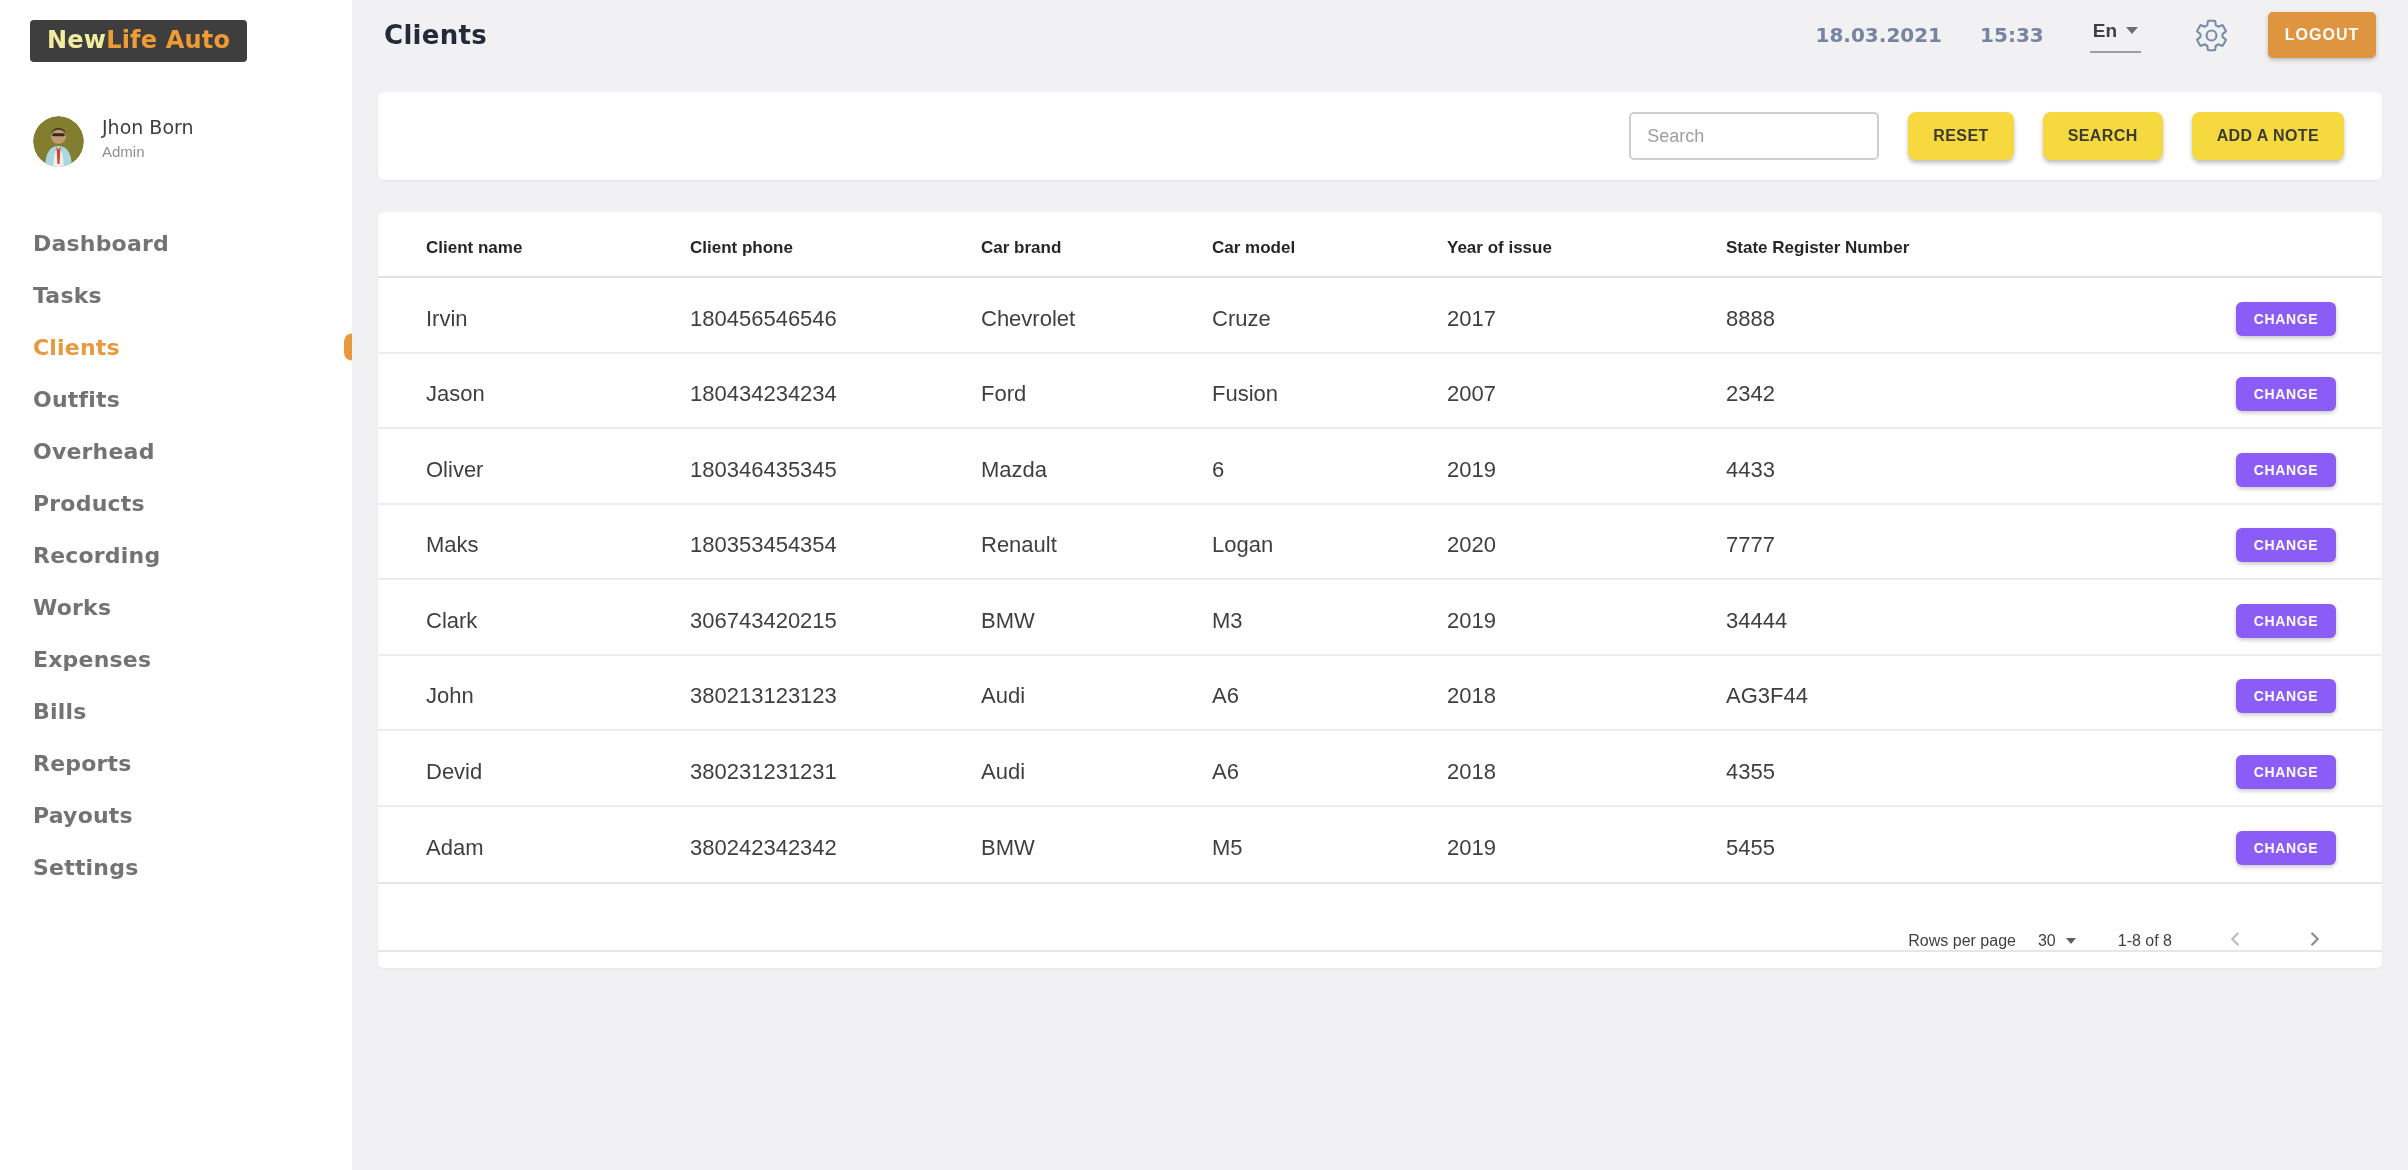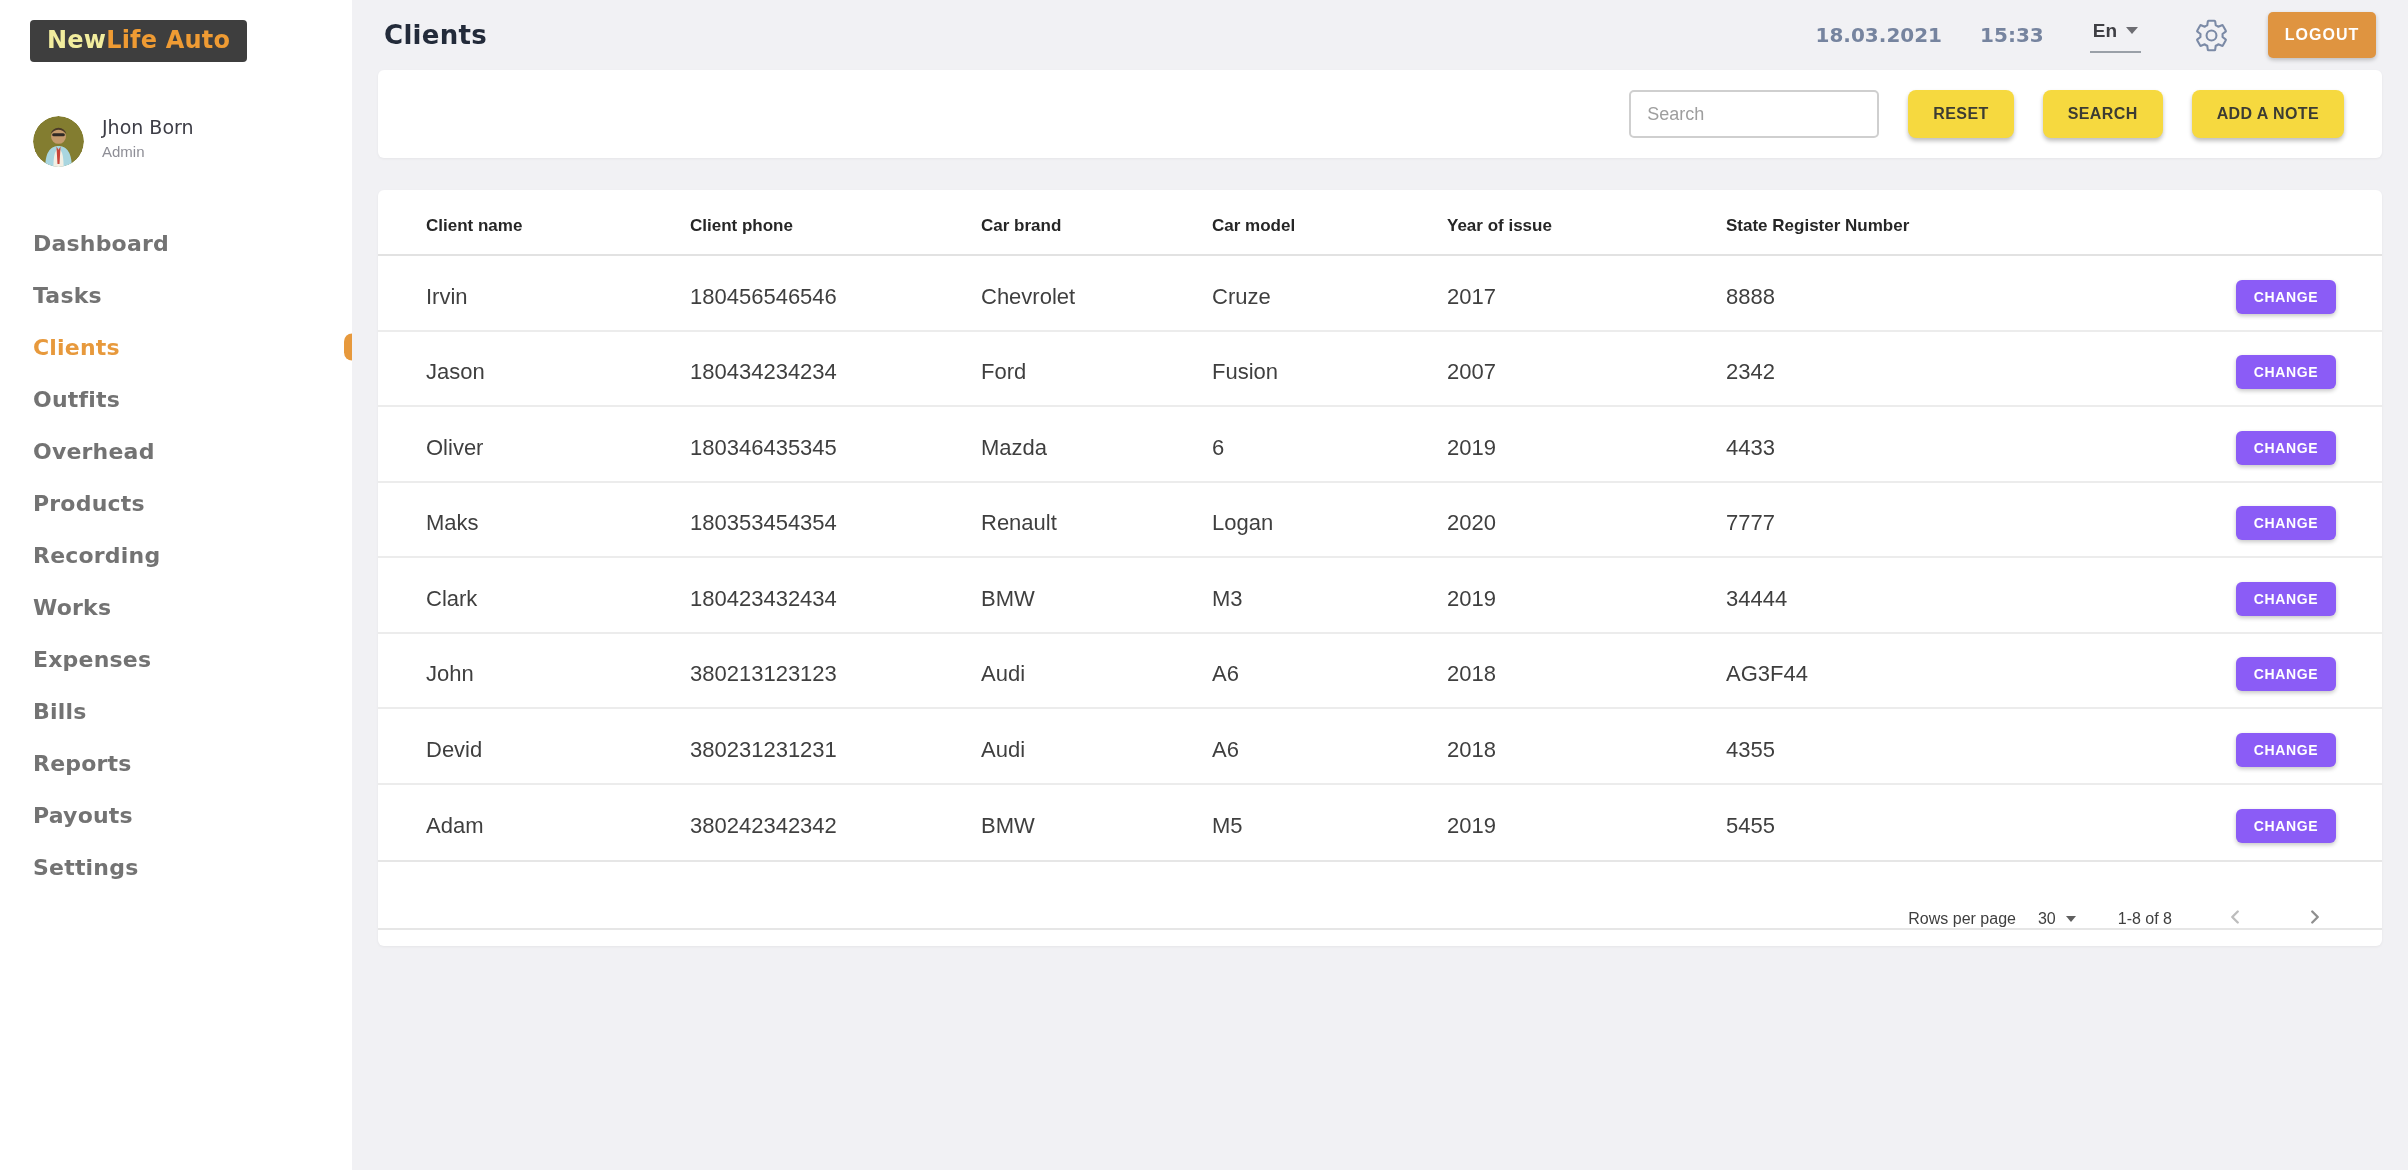--- a/index.html
+++ b/index.html
@@ -72,21 +72,21 @@
   .logout-btn {
     background:#df9440; color:#ffffff; border:none; cursor:pointer;
     width:108px; height:46px; border-radius:5px;
     font-family:"Liberation Sans", sans-serif; font-weight:bold;
     font-size:16px; letter-spacing:1px;
     box-shadow:0 2px 4px rgba(0,0,0,0.22);
   }
 
   
   .search-card {
-    height:88px; background:#ffffff; border-radius:6px;
+    margin-top:22px; height:88px; background:#ffffff; border-radius:6px;
     box-shadow:0 1px 3px rgba(0,0,0,0.05);
     display:flex; align-items:center; justify-content:flex-end;
     padding-right:38px;
   }
   .search-input {
     width:250px; height:48px; border:2px solid #cfcfcf; border-radius:5px;
     padding:0 16px; font-size:18px; color:#3d3d3d; outline:none;
     font-family:"Liberation Sans", sans-serif;
   }
   .search-input::placeholder { color:#9e9e9e; }
@@ -260,21 +260,21 @@
       <span class="cell">Maks</span>
       <span class="cell">180353454354</span>
       <span class="cell">Renault</span>
       <span class="cell">Logan</span>
       <span class="cell">2020</span>
       <span class="cell">7777</span>
       <button class="change-btn">CHANGE</button>
     </div>
     <div class="tgrid trow">
       <span class="cell">Clark</span>
-      <span class="cell">180423432434</span>
+      <span class="cell">306743420215</span>
       <span class="cell">BMW</span>
       <span class="cell">M3</span>
       <span class="cell">2019</span>
       <span class="cell">34444</span>
       <button class="change-btn">CHANGE</button>
     </div>
     <div class="tgrid trow">
       <span class="cell">John</span>
       <span class="cell">380213123123</span>
       <span class="cell">Audi</span>

